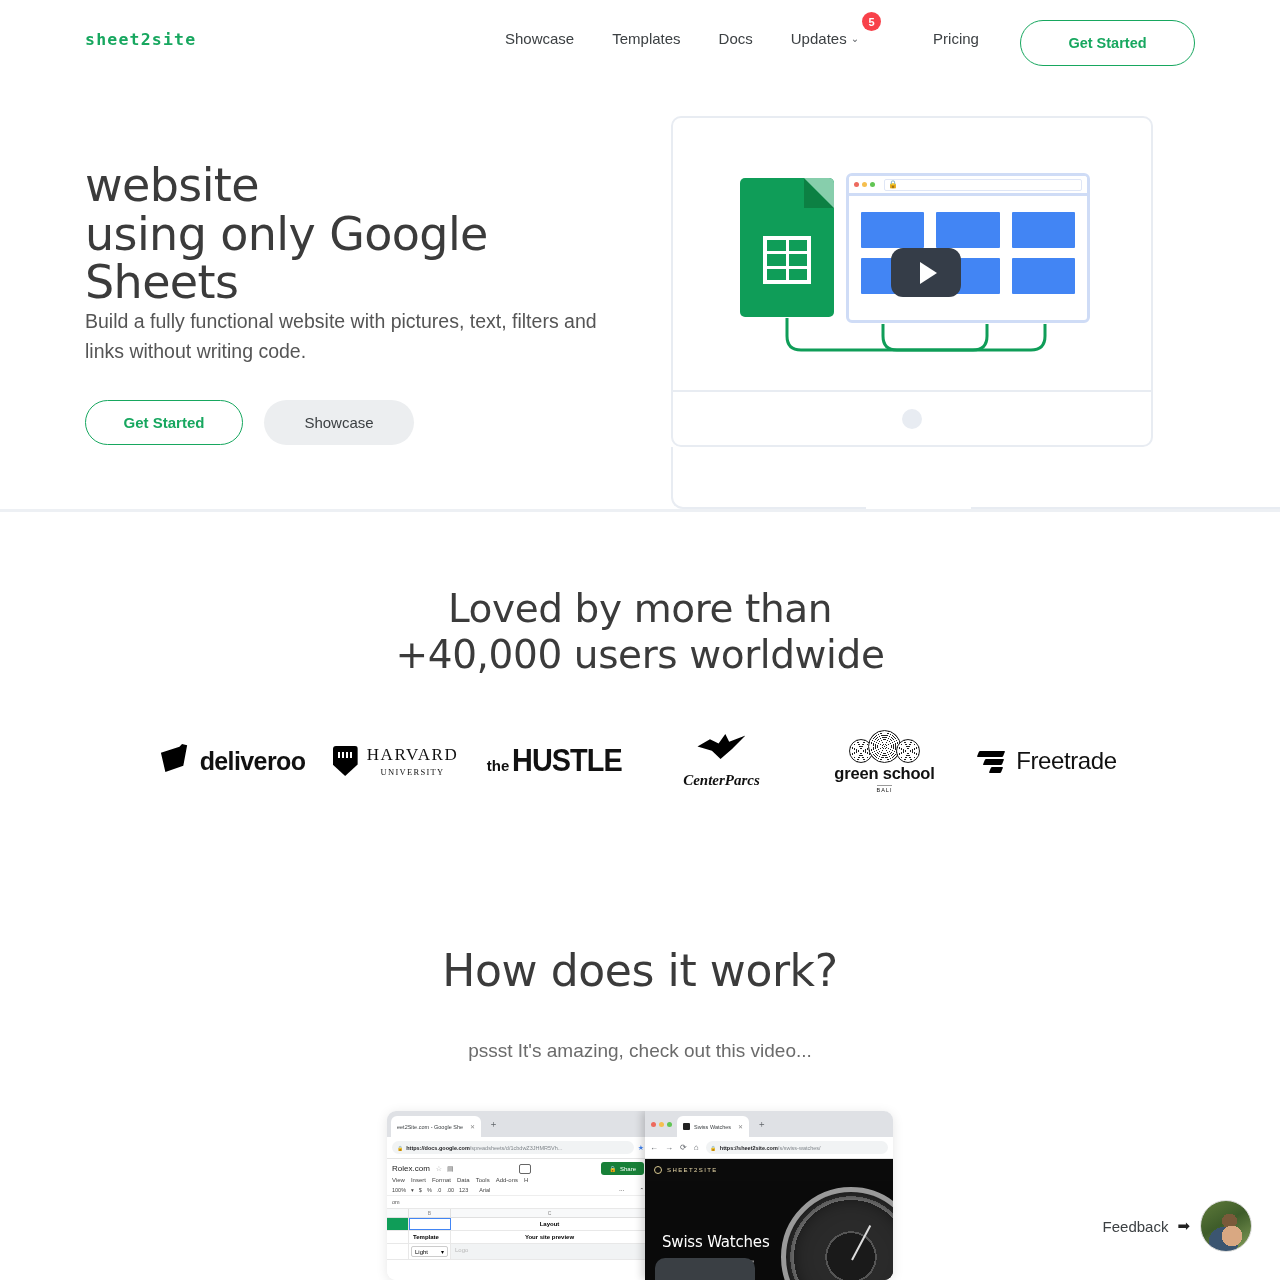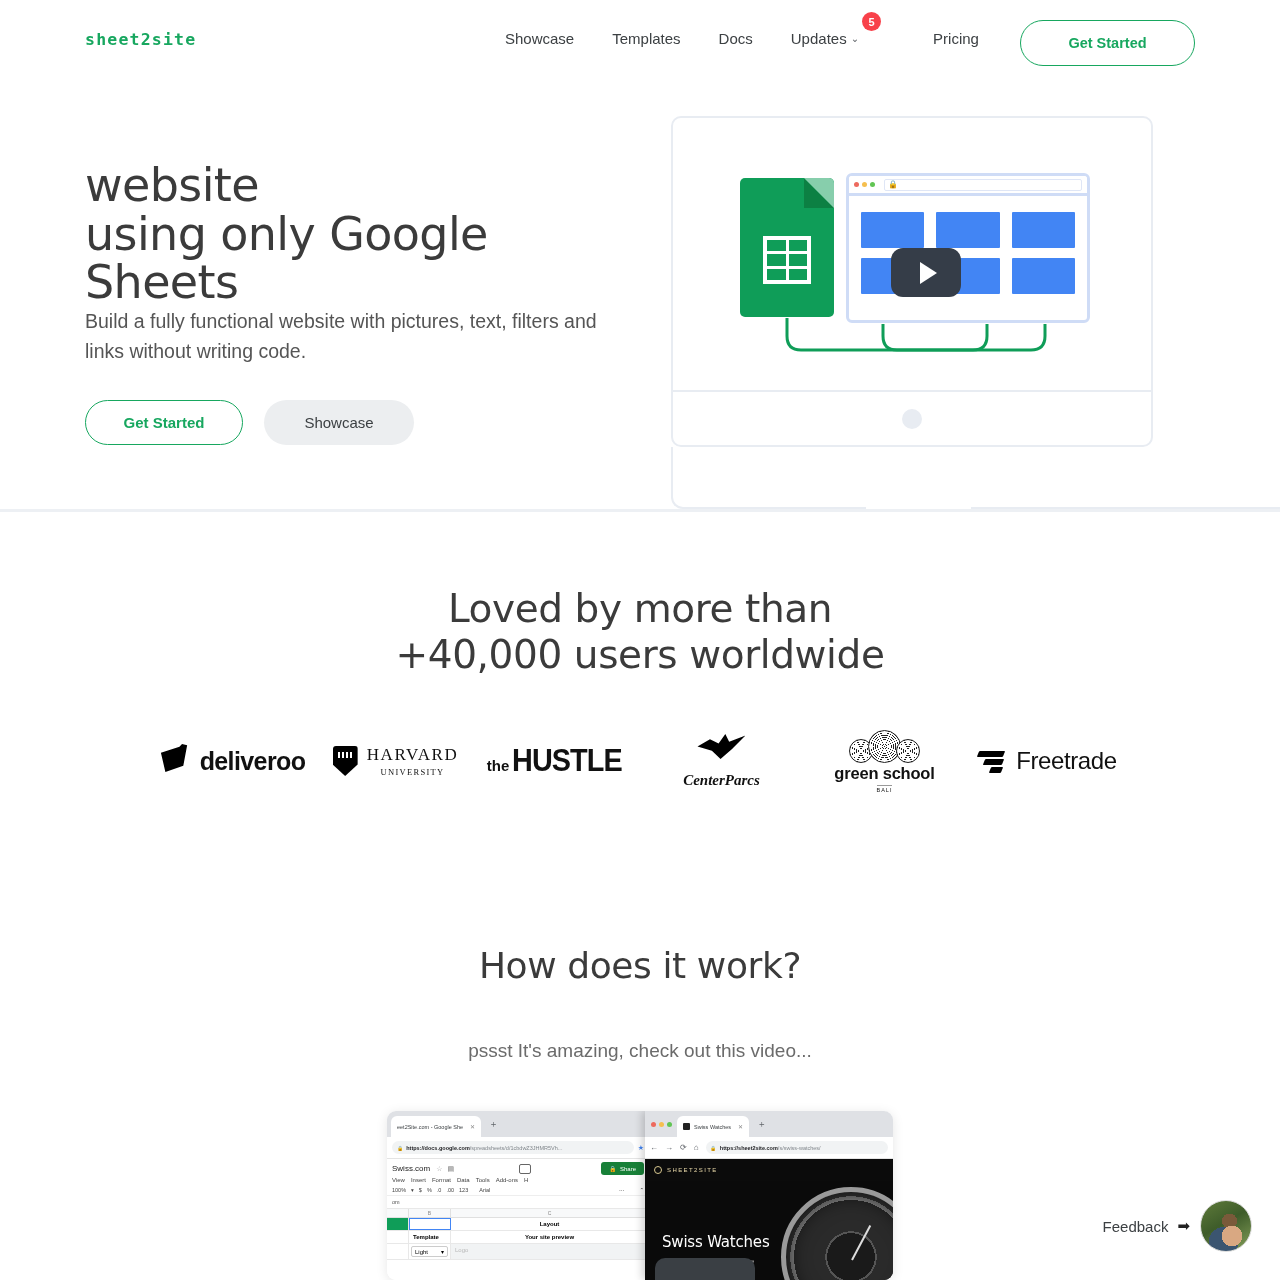--- a/index.html
+++ b/index.html
@@ -256,21 +256,21 @@
     position: absolute; height: 6px; background: #000; border-radius: 1px;
     transform: skewX(-22deg);
   }
   .ft-txt { font-size: 24px; font-weight: 500; letter-spacing: -0.4px; }
 
   
   .how-title {
     position: absolute; left: 0; top: 945px; width: 1280px;
     text-align: center;
     font-family: "DejaVu Sans", sans-serif;
-    font-size: 36px; font-weight: 500; color: #3b3b3b;
+    font-size: 44px; font-weight: 500; color: #3b3b3b;
     letter-spacing: -0.4px;
   }
   .how-sub {
     position: absolute; left: 0; top: 1009px; width: 1280px;
     text-align: center; font-size: 19px; color: #6b6b6b; margin-top: 31px;
   }
 
   
   .videoframe {
     position: absolute; left: 387px; top: 1111px;
@@ -581,21 +581,21 @@
     <div class="chrome-urlbar">
       <div class="url-field">
         <span class="url-lock">🔒</span>
         <span class="url-strong">https://docs.google.com</span>
           <span class="url-grey">/spreadsheets/d/1cbdwZ3JHMR5Vh...</span>
       </div>
       <span class="star-ico">★</span>
     </div>
 
     <div class="gs-titlerow">
-      <span>Swiss.com</span>
+      <span>Rolex.com</span>
       <span style="margin-left:6px;font-size:7px;color:#999;">☆</span>
       <span style="margin-left:5px;font-size:7px;color:#777;">▤</span>
       <span class="gs-comment"></span>
       <span class="gs-share">
         <span style="margin-right:3px;">🔒</span>
         <span>Share</span>
       </span>
     </div>
 
     <div class="gs-menurow">

